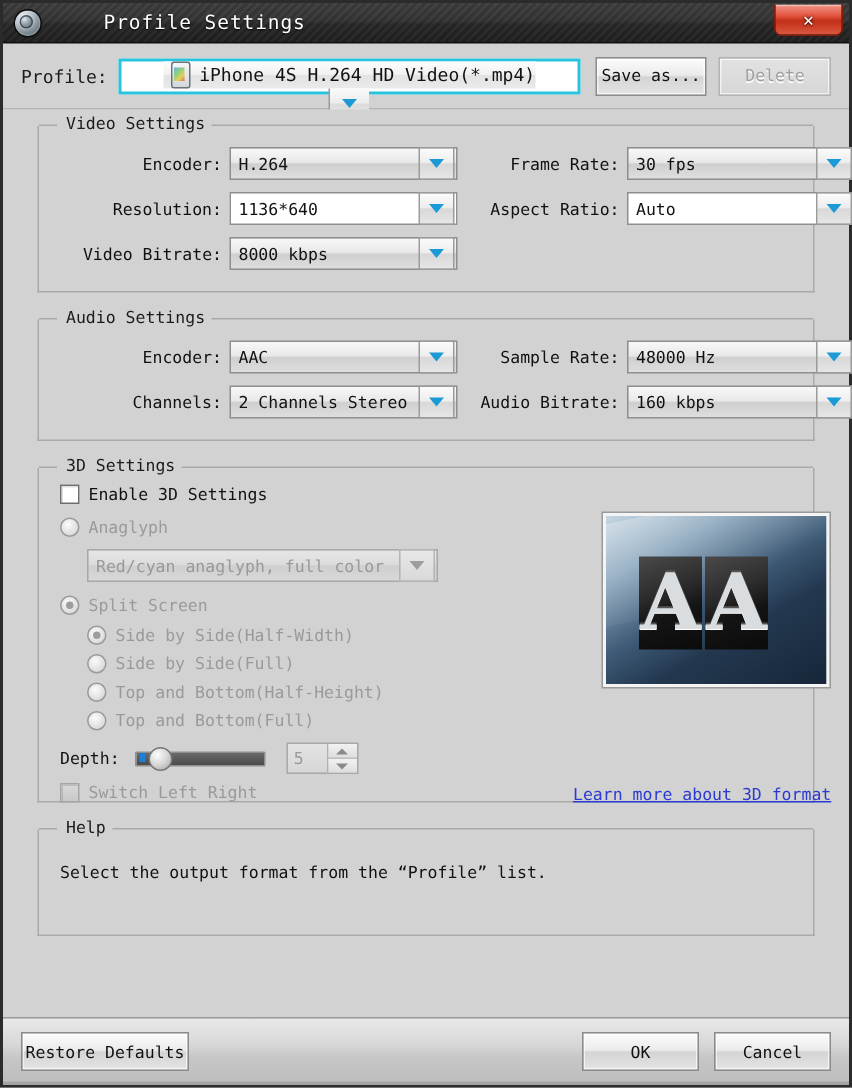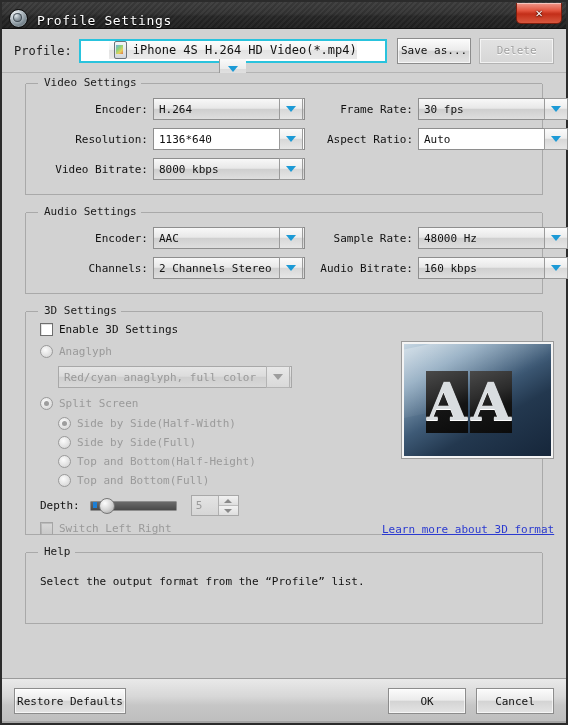--- a/index.html
+++ b/index.html
@@ -17,21 +17,21 @@
     display:flex;flex-direction:column;
   }
 
   
   .titlebar{
     position:relative;height:26px;flex:0 0 26px;
     background:
       repeating-linear-gradient(135deg, rgba(255,255,255,0.035) 0 2px, rgba(0,0,0,0.05) 2px 4px),
       linear-gradient(to bottom,#3c3c3c 0%,#333 45%,#272727 55%,#1f1f1f 100%);
     border-bottom:1px solid #111;
-    display:flex;align-items:flex-end;
+    display:flex;align-items:center;gap:32px;
   }
   .app-icon{
     width:17px;height:17px;margin-left:7px;border-radius:50%;
     background:radial-gradient(circle at 35% 28%, #f2f5f7 0%, #c3ccd2 30%, #7c8a93 62%, #4b565d 100%);
     border:1px solid #0c0c0c;
     box-shadow:inset 0 0 2px rgba(255,255,255,.6);
     position:relative;flex:0 0 auto;
   }
   .app-icon::after{
     content:"";position:absolute;left:3px;top:3px;width:9px;height:9px;border-radius:50%;

